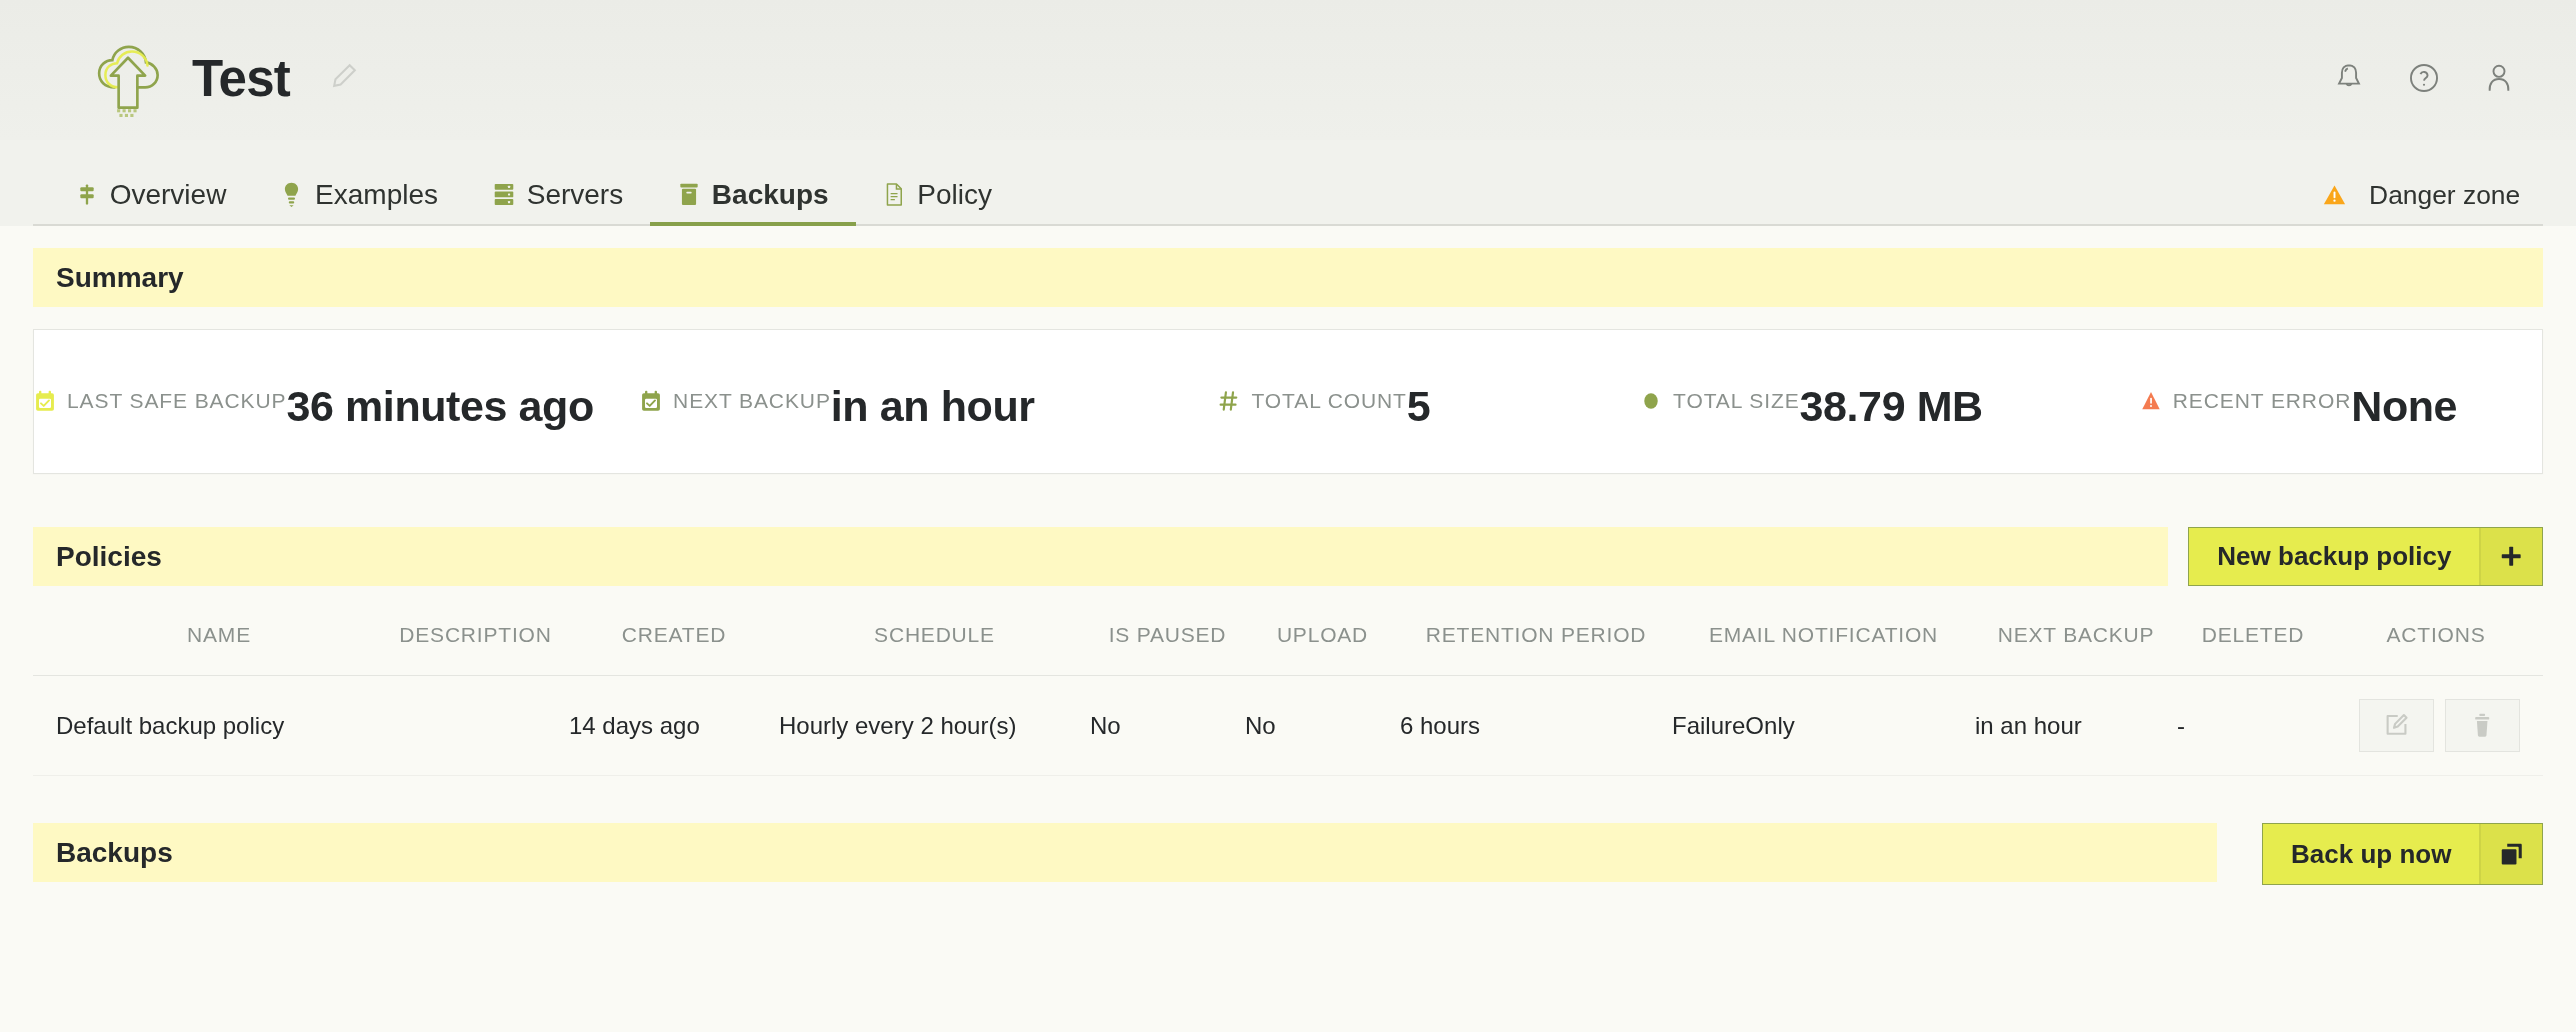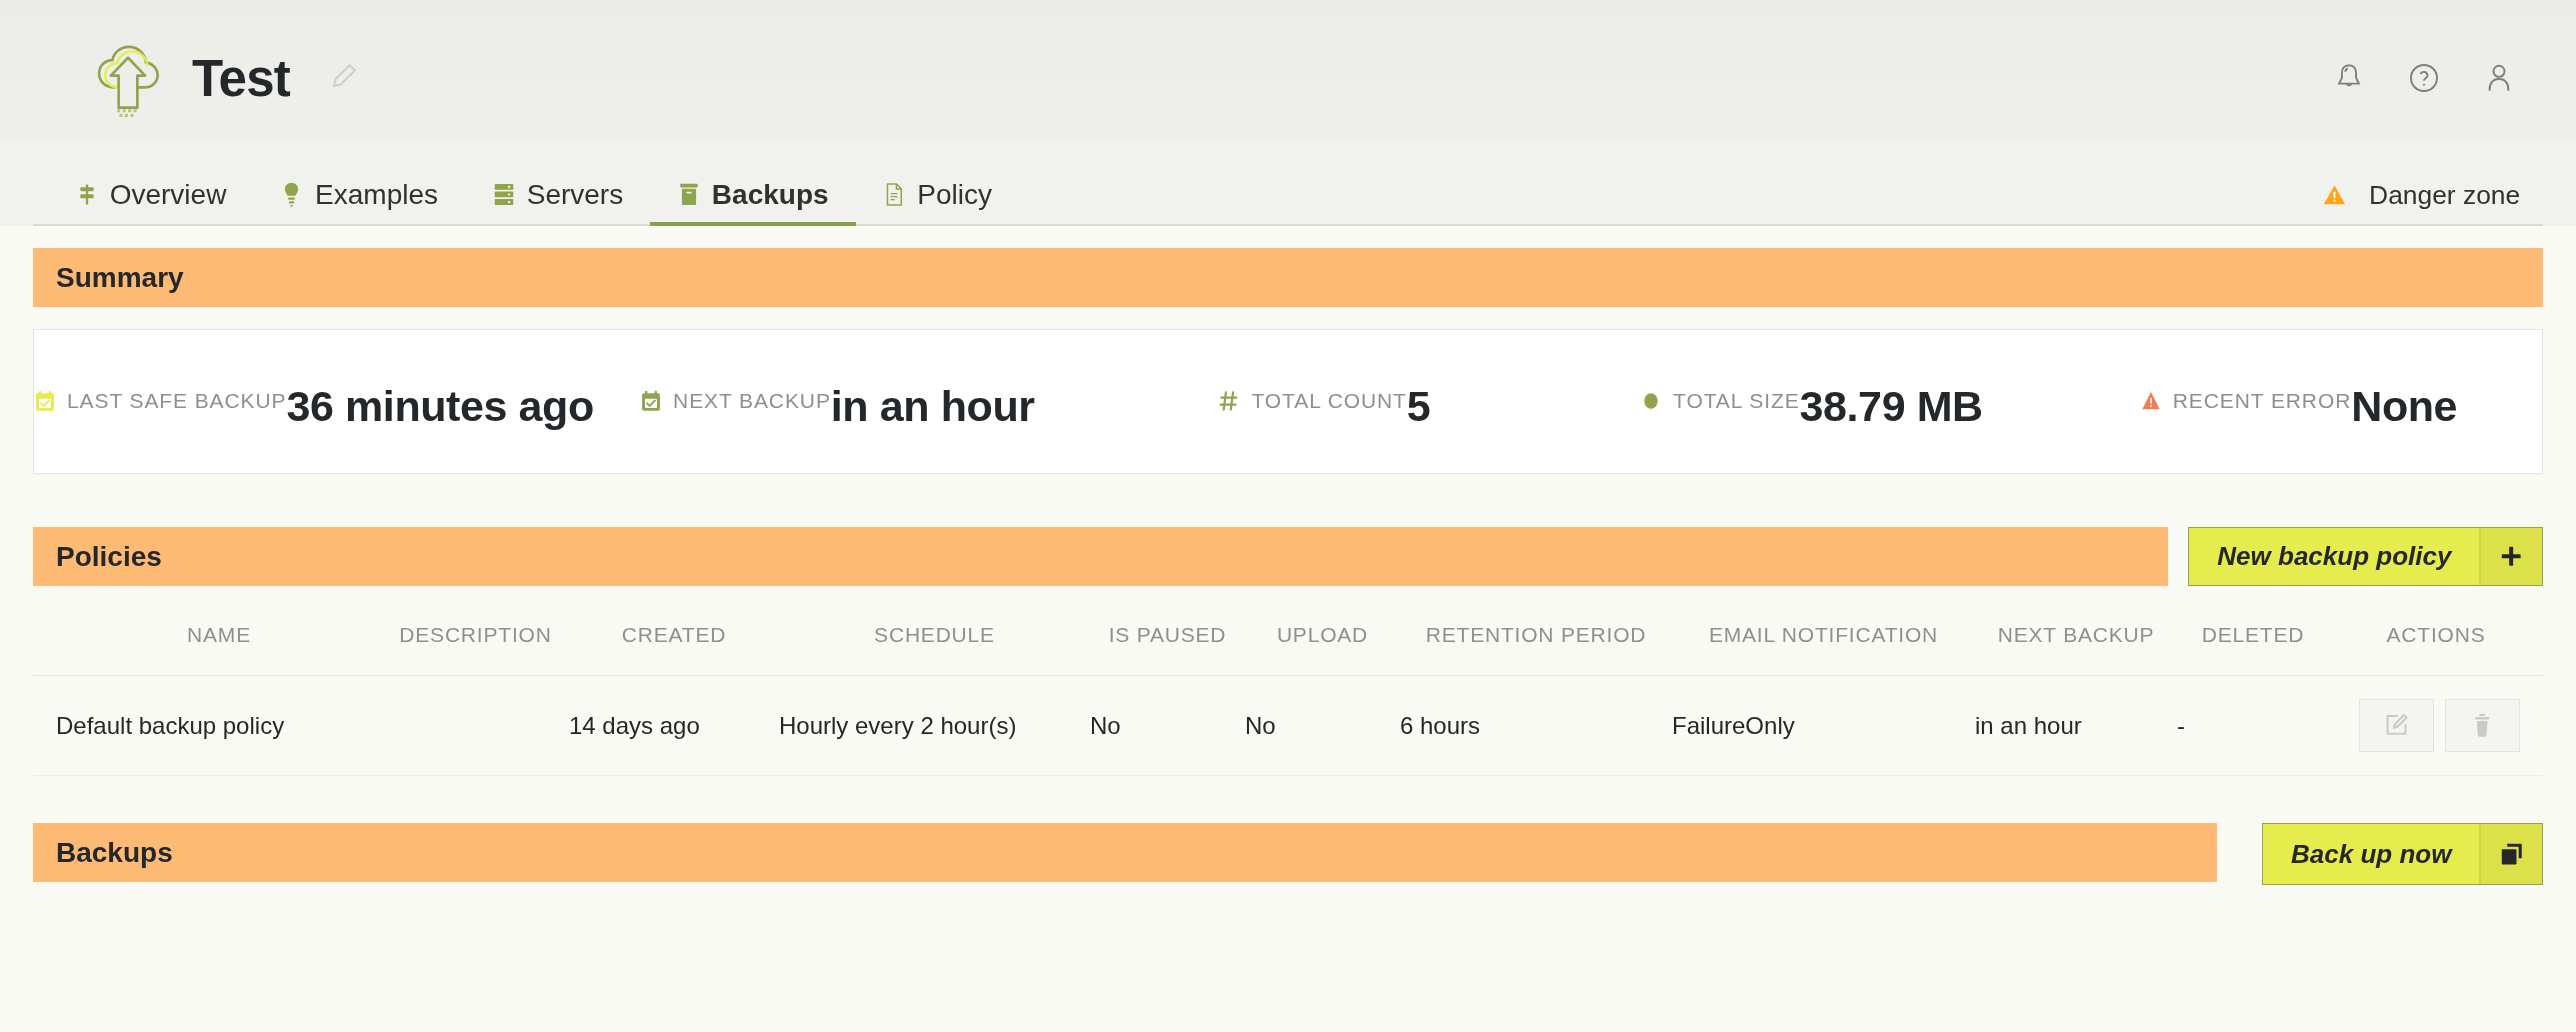--- a/index.html
+++ b/index.html
@@ -131,21 +131,21 @@
     cursor: pointer;
     position: relative;
     z-index: 2;
   }
 
   
   .content {
     padding: 0 33px;
   }
   .section-bar {
-    background: #fdba74;
+    background: #fef9c3;
     height: 59px;
     display: flex;
     align-items: center;
     padding-left: 23px;
     box-sizing: border-box;
     font-size: 28px;
     font-weight: bold;
     color: #25282A;
   }
   .summary-head { margin-top: 22px; }
@@ -204,21 +204,20 @@
   .head-row .section-bar { flex: 1; }
 
   .yellow-btn {
     display: flex;
     align-items: stretch;
     background: #E6EC4E;
     border: 1.6px solid #8FA44C;
     cursor: pointer;
     height: 59px;
     box-sizing: border-box;
-    font-style: italic;
   }
   .yellow-btn .lbl {
     display: flex;
     align-items: center;
     padding: 0 28px;
     font-size: 26px;
     font-weight: bold;
     color: #25282A;
     white-space: nowrap;
   }

